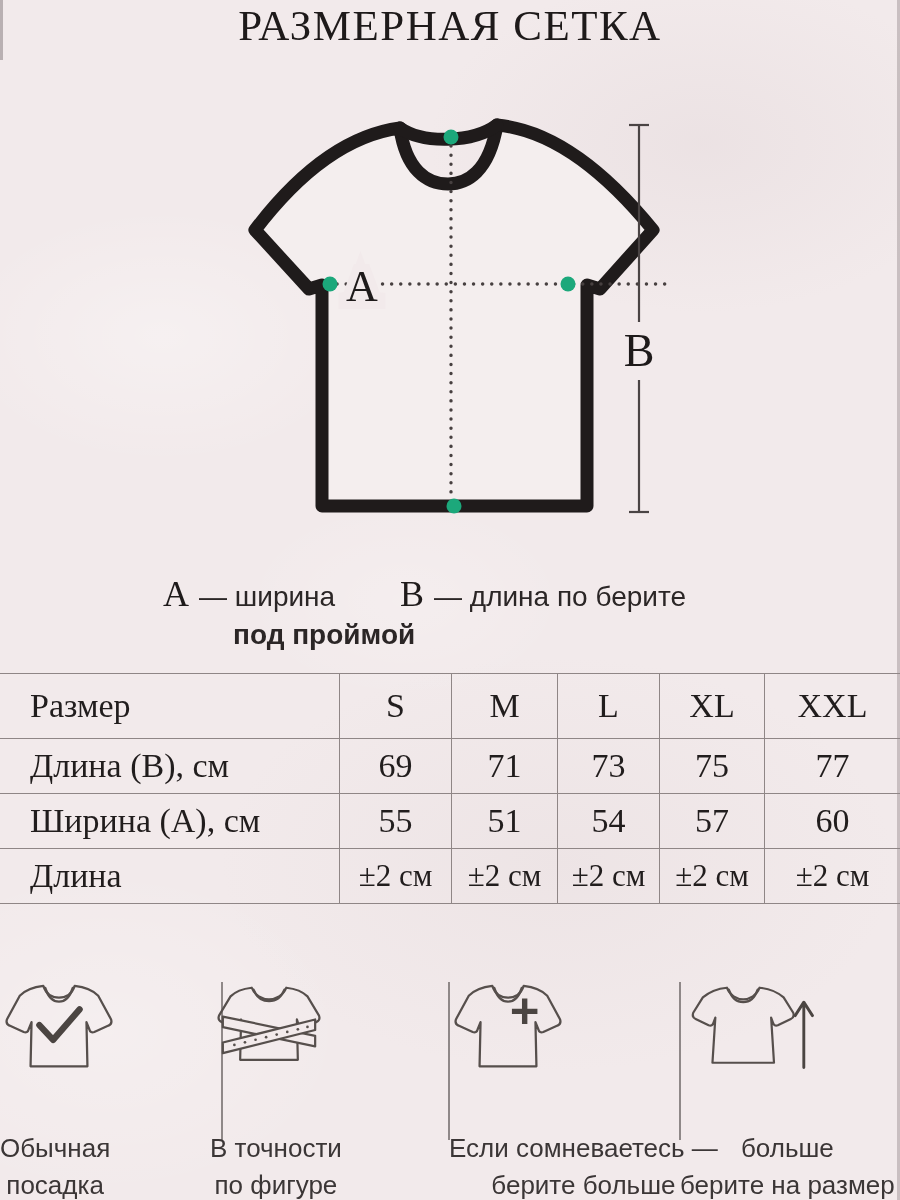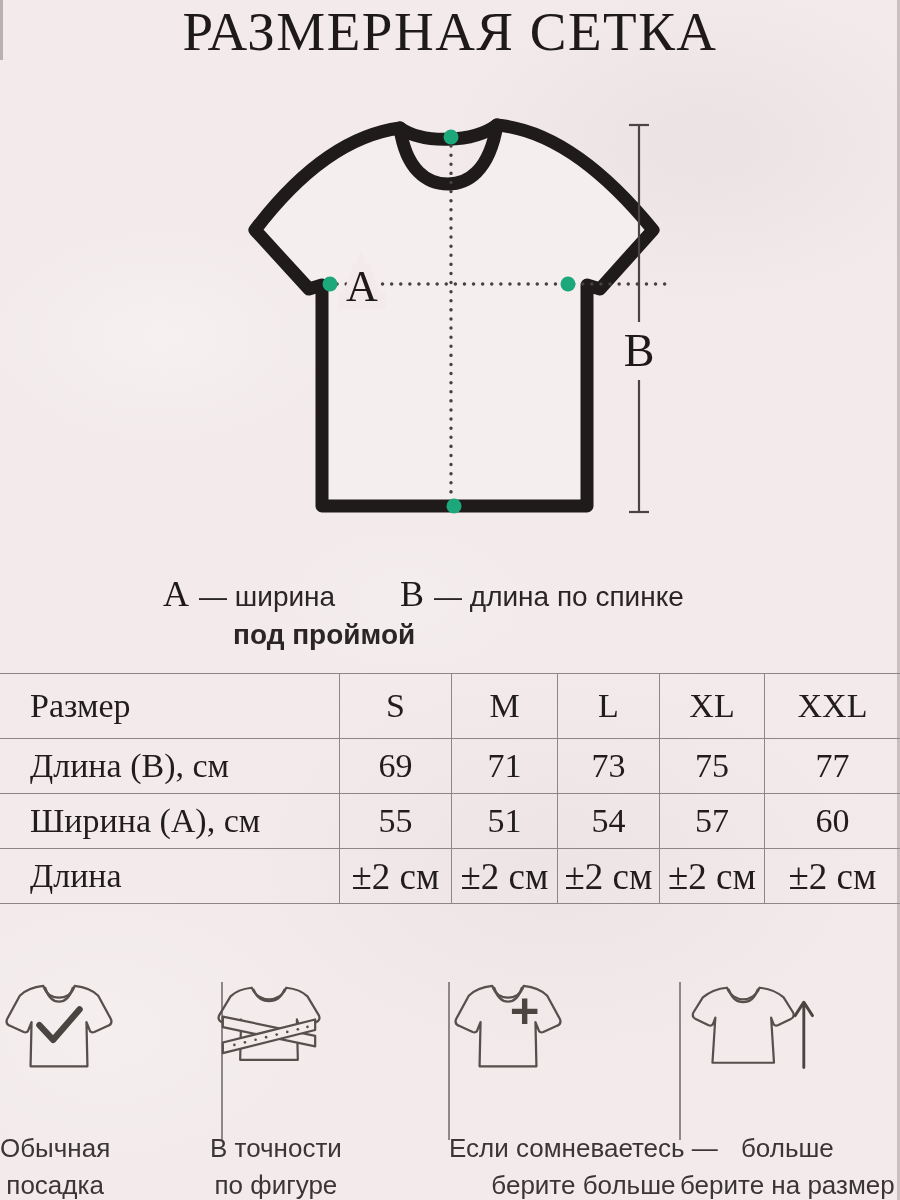--- a/index.html
+++ b/index.html
@@ -14,21 +14,21 @@
       radial-gradient(ellipse 260px 160px at 45% 50%, rgba(255,255,255,.18), transparent 65%);
     font-family:"Liberation Sans", sans-serif;
     color:#201c1c;
   }
   .edge-r{position:absolute; right:0; top:0; width:3px; height:1200px; background:rgba(150,140,142,.45);}
   .edge-l{position:absolute; left:0; top:0; width:3px; height:60px; background:rgba(80,70,72,.35);}
 
   .title{
     position:absolute; top:4px; left:0; width:100%;
     text-align:center; font-family:"Liberation Serif", serif;
-    font-size:55px; line-height:1; letter-spacing:1.5px; color:#1e1a1a;
+    font-size:43px; line-height:1; letter-spacing:1.5px; color:#1e1a1a;
   }
 
   .diagram{position:absolute; left:225px; top:100px;}
 
   .legend{position:absolute; top:576px; left:0; width:900px; font-size:28px; color:#2b2626;}
   .legend .big{font-family:"Liberation Serif", serif; font-size:36px; color:#1e1a1a;}
   .legend-a{position:absolute; left:163px; top:0;}
   .legend-a .l1{display:flex; align-items:baseline; gap:10px; line-height:36px;}
   .legend-a .l2{margin-left:70px; line-height:36px; margin-top:2px;font-weight:bold;}
   .legend-b{position:absolute; left:400px; top:0; display:flex; align-items:baseline; gap:10px; line-height:36px;}
@@ -39,21 +39,21 @@
     grid-template-columns:340px 112px 106px 102px 105px 135px;
     grid-template-rows:64px 55px 55px 55px;
     border-top:1px solid #8f8686; border-bottom:1px solid #8f8686;
     font-family:"Liberation Serif", serif; font-size:34px; color:#211d1d;
   }
   .tcell{display:flex; align-items:center; border-right:1px solid #8f8686;}
   .tcell.lastcol{border-right:none;}
   .tcell.rowline{border-top:1px solid #8f8686;}
   .tcell.lab{padding-left:30px;}
   .tcell.val{justify-content:center;}
-  .tcell.tol{font-size:37px;}
+  .tcell.tol{font-size:31px;}
 
   .features{position:absolute; top:965px; left:0; width:900px; height:235px;}
   .fcol{position:absolute; top:0; display:flex; flex-direction:column; align-items:flex-start;gap:45px;}
   .fcol.f0{left:0;   width:222px;}
   .fcol.f1{left:210px; width:227px;}
   .fcol.f2{left:449px; width:184px;}
   .fcol.f3{left:680px; width:220px;}
   .ficon{height:116px; display:flex; align-items:flex-end; justify-content:center;}
   .fcap{margin-top:4px; text-align:center; font-size:26px; line-height:37px; color:#3b3636;}
   .fcap span{display:block; white-space:nowrap;}
@@ -99,21 +99,21 @@
   <div class="legend">
     <div class="legend-a">
       <div class="l1">
         <span class="big">A</span>
         <span>— ширина</span>
       </div>
       <div class="l2">под проймой</div>
     </div>
     <div class="legend-b">
       <span class="big">B</span>
-      <span>— длина по спинке</span>
+      <span>— длина по берите</span>
     </div>
   </div>
 
   <div class="sizetable">
     <div class="tcell lab">Размер</div>
     <div class="tcell val">S</div>
     <div class="tcell val">M</div>
     <div class="tcell val">L</div>
     <div class="tcell val">XL</div>
     <div class="tcell val lastcol">XXL</div>

